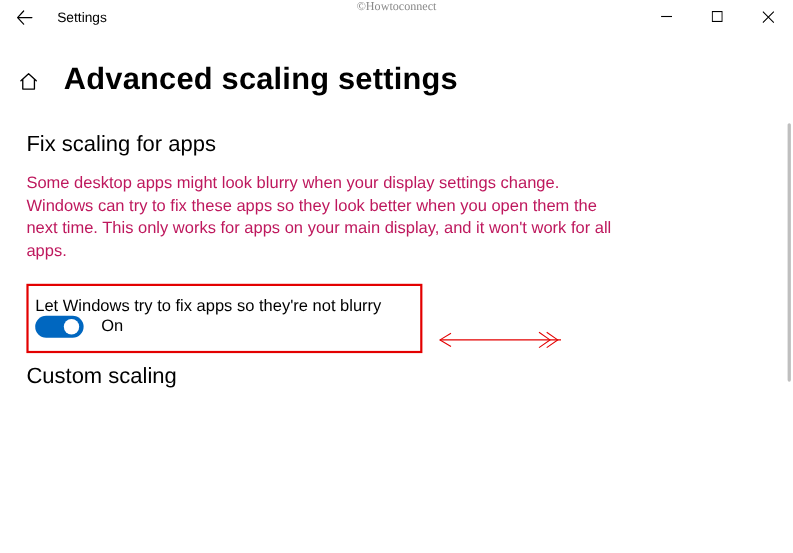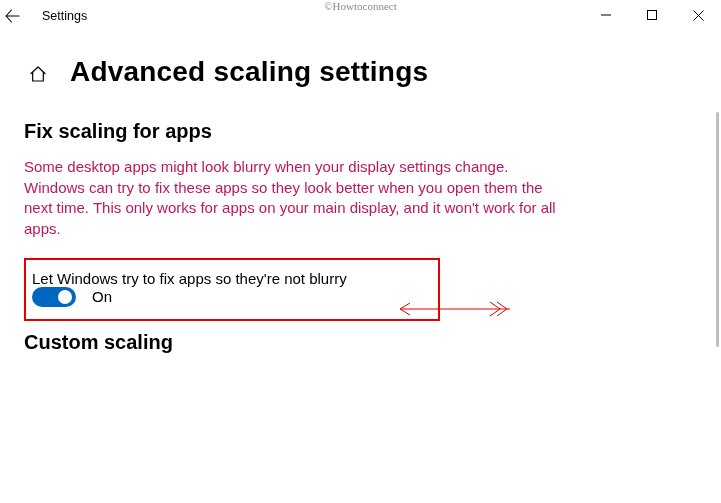--- a/index.html
+++ b/index.html
@@ -9,20 +9,21 @@
       width: 721px;
       height: 503px;
       overflow: hidden;
       position: relative;
       color: #000;
     }
     .titlebar {
       display: flex;
       align-items: center;
       height: 32px;
+      padding-left: 10px;
     }
     .titlebar .back {
       width: 24px; height: 24px;
       display: flex; align-items: center; justify-content: center;
       cursor: pointer;
     }
     .titlebar .title {
       margin-left: 18px;
       font-size: 12.5px;
       color: #000;
@@ -42,53 +43,53 @@
     }
     .win-btn {
       width: 46px; height: 30px;
       display: flex; align-items: center; justify-content: center;
       cursor: pointer;
     }
     .page-header {
       display: flex;
       align-items: center;
       margin-top: 24px;
-      padding-left: 28px;
+      padding-left: 16px;
     }
     .home-icon {
       width: 20px; height: 20px;
       margin-right: 22px;
       margin-top: 4px;
     }
     .page-title {
       font-size: 28px;
       font-weight: 600;
       letter-spacing: 0.2px;
     }
     .content {
       padding: 22px 24px 0 24px;
       position: relative;
     }
     .section-title {
       font-size: 20px;
-      font-weight: 700;
+      font-weight: 400;
       margin-top: 10px;
     }
     .section-desc {
       font-size: 15px;
       color: #be185d;
       margin-top: 14px;
       line-height: 1.38;
       max-width: 540px;
     }
     .toggle-area {
       border: 2px solid #e30000;
       margin-top: 18px;
       padding: 10px 10px 12px 6px;
-      width: 416px;
+      width: 360px;
       position: relative;
     }
     .toggle-label {
       font-size: 15px;
       color: #000;
     }
     .toggle-row {
       display: flex;
       align-items: center;
     }

